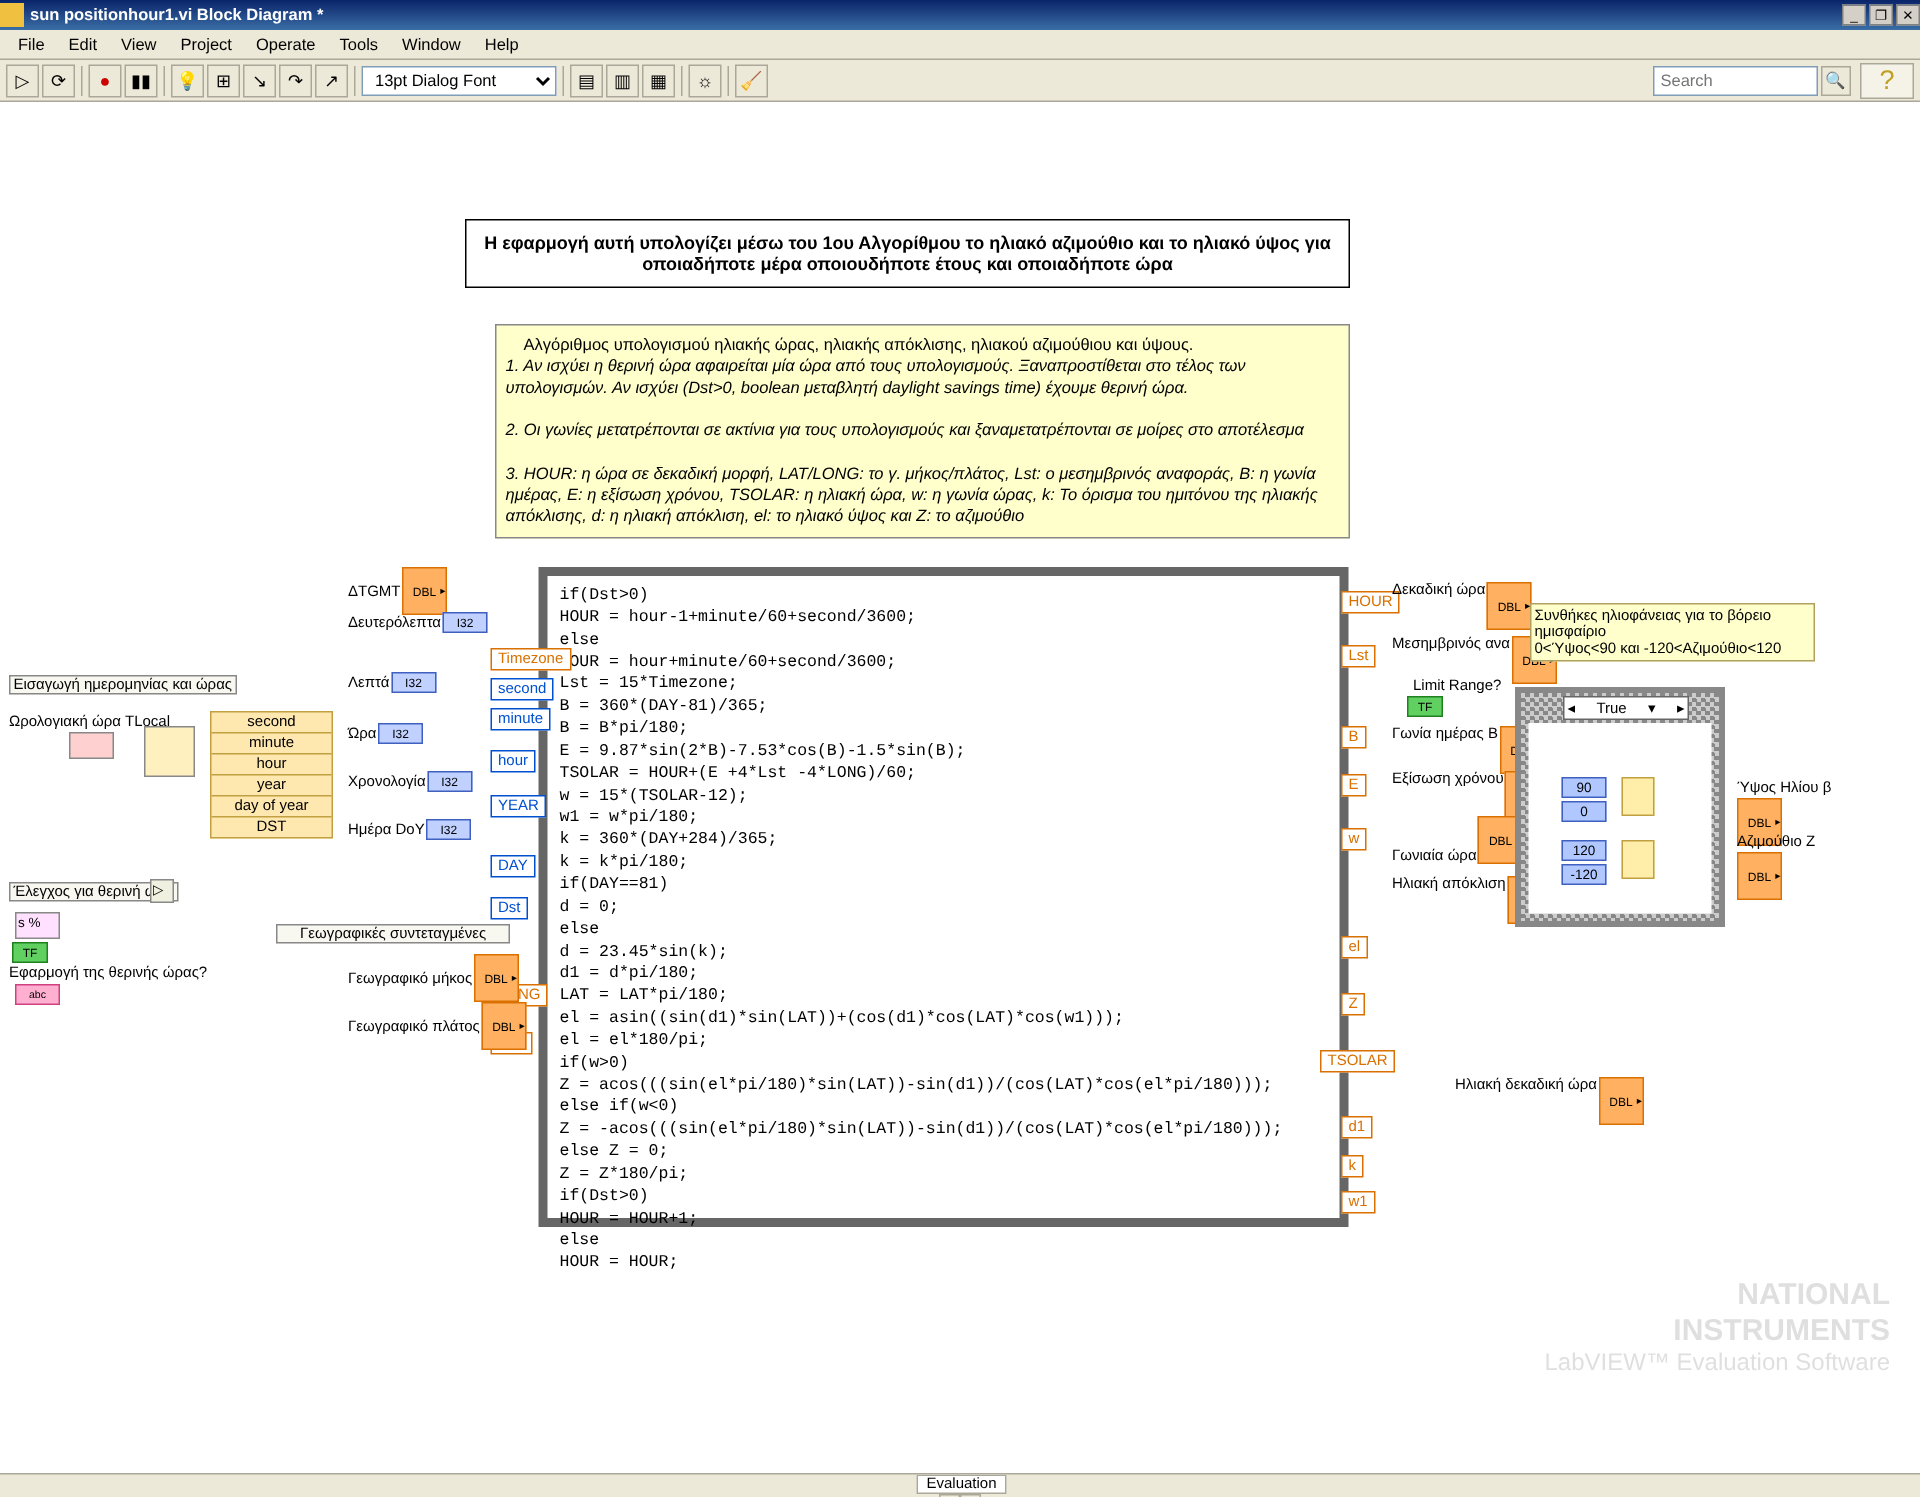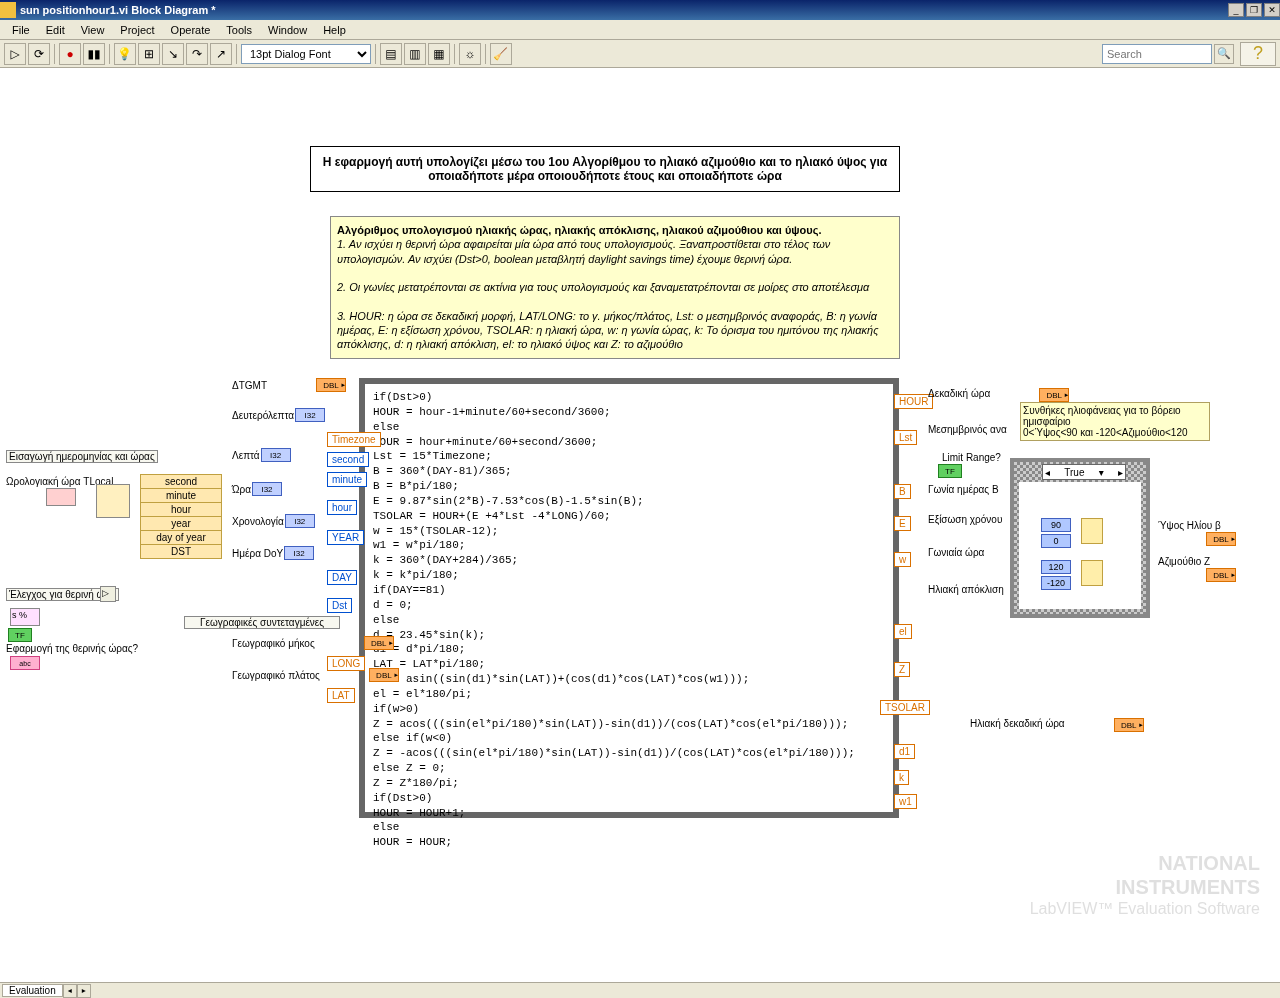--- a/index.html
+++ b/index.html
@@ -21,29 +21,29 @@
 .fontsel { height: 20px; font-size: 11px; border: 1px solid #7f9db9; background: #fff; padding: 0 4px; min-width: 130px; }
 .searchbox { margin-left: auto; height: 20px; border: 1px solid #7f9db9; background: #fff; padding: 0 4px; width: 110px; font-size: 11px; }
 .searchbtn { width: 20px; height: 20px; border: 1px solid #aca899; background: #ece9d8; display: inline-flex; align-items: center; justify-content: center; }
 .helpbtn { width: 36px; height: 24px; border: 1px solid #aca899; background: #f5f3e8; margin-left: 4px; display: inline-flex; align-items: center; justify-content: center; color: #c0a020; font-size: 18px; }
 
 .canvas { position: relative; width: 100%; height: 910px; background: #fff; overflow: auto; }
 
 .topcomment { position: absolute; left: 310px; top: 78px; width: 590px; background: #fff; border: 1px solid #000; padding: 8px; font-size: 12px; font-weight: bold; text-align: center; }
 
 .algo { position: absolute; left: 330px; top: 148px; width: 570px; background: #ffffcc; border: 1px solid #888; padding: 6px; font-size: 11px; line-height: 1.3; }
-.algo .hdr { font-weight: bold; }
+.algo .hdr { font-weight: normal; margin-left: 12px; }
 .algo .italic { font-style: italic; }
 
 .formula { position: absolute; left: 359px; top: 310px; width: 540px; height: 440px; background: #fff; border-left: 6px solid #666; border-right: 6px solid #666; border-top: 6px solid #666; border-bottom: 6px solid #666; padding: 6px 8px; font-family: "Courier New", monospace; font-size: 11px; line-height: 1.35; white-space: pre; }
 .tunnel { position: absolute; font-size: 10px; padding: 1px 4px; border: 1px solid; }
 .tunnel.orange { color: #d97000; border-color: #d97000; background: #fff; }
 .tunnel.blue { color: #0050d0; border-color: #0050d0; background: #fff; }
 .free { position: absolute; font-size: 10px; }
-.dblterm { width: 30px; height: 14px; background: #ffb060; border: 1px solid #d97000; display: inline-flex; align-items: center; justify-content: center; font-size: 8px; color: #000; margin-left: 48px; }
+.dblterm { width: 30px; height: 32px; background: #ffb060; border: 1px solid #d97000; display: inline-flex; align-items: center; justify-content: center; font-size: 8px; color: #000; }
 .dblterm::after { content: '▸'; font-size: 7px; position: absolute; right: 1px; }
 .i32term { width: 30px; height: 14px; background: #c0d0ff; border: 1px solid #4060c0; display: inline-flex; align-items: center; justify-content: center; font-size: 8px; color: #000; }
 .tfterm { width: 24px; height: 14px; background: #60d060; border: 1px solid #208020; display: inline-flex; align-items: center; justify-content: center; font-size: 8px; color: #000; }
 .abcterm { width: 30px; height: 14px; background: #ffb0d0; border: 1px solid #d04080; display: inline-flex; align-items: center; justify-content: center; font-size: 7px; color: #000; }
 .term-wrap { position: absolute; display: flex; align-items: center; gap: 1px; }
 .term-wrap .cap { font-size: 10px; white-space: nowrap; }
 
 .unbundle { position: absolute; left: 140px; top: 406px; width: 82px; background: #ffe8b0; border: 1px solid #c0a040; font-size: 10px; }
 .unbundle div { border-bottom: 1px solid #c0a040; padding: 1px 4px; text-align: center; }
 .unbundle div:last-child { border-bottom: none; }
@@ -52,21 +52,21 @@
 
 .case { position: absolute; left: 1010px; top: 390px; width: 140px; height: 160px; border: 4px solid #888; background: repeating-conic-gradient(#888 0 25%, #ccc 0 50%) 0 0/6px 6px; }
 .case-inner { position: absolute; left: 5px; top: 20px; right: 5px; bottom: 5px; background: #fff; }
 .case-sel { position: absolute; left: 28px; top: 2px; width: 84px; height: 16px; background: #fff; border: 1px solid #666; display: flex; align-items: center; justify-content: space-between; padding: 0 2px; font-size: 10px; }
 
 .numc { position: absolute; width: 30px; height: 14px; background: #b0c8ff; border: 1px solid #4060c0; font-size: 9px; display: flex; align-items: center; justify-content: center; }
 .inrange { position: absolute; width: 22px; height: 26px; background: #ffeeaa; border: 1px solid #c0a040; }
 
 .watermark { position: absolute; right: 20px; bottom: 60px; font-size: 20px; color: rgba(128,128,128,0.25); text-align: right; line-height: 1.2; font-weight: bold; pointer-events: none; }
 
-.statusbar { position: absolute; bottom: 0; left: 0; right: 0; height: 16px; background: #ece9d8; border-top: 1px solid #aca899; display: flex; align-items: center; font-size: 10px; }
+.statusbar { position: absolute; bottom: 0; left: 0; right: 0; height: 16px; background: #ece9d8; border-top: 1px solid #aca899; display: flex; align-items: center; font-size: 10px; flex-direction: column; }
 .statusbar .tab { border: 1px solid #aca899; padding: 0 6px; background: #fff; margin-left: 2px; }
 .statusbar .arrows { display: flex; }
 .statusbar .sarrow { width: 14px; height: 14px; border: 1px solid #aca899; background: #ece9d8; display: flex; align-items: center; justify-content: center; font-size: 8px; }
 
 .outnote { position: absolute; left: 1020px; top: 334px; width: 190px; font-size: 10px; background: #ffffcc; border: 1px solid #b0a060; padding: 2px; }
 </style>
 </head>
 <body>
 
 <div class="titlebar">

